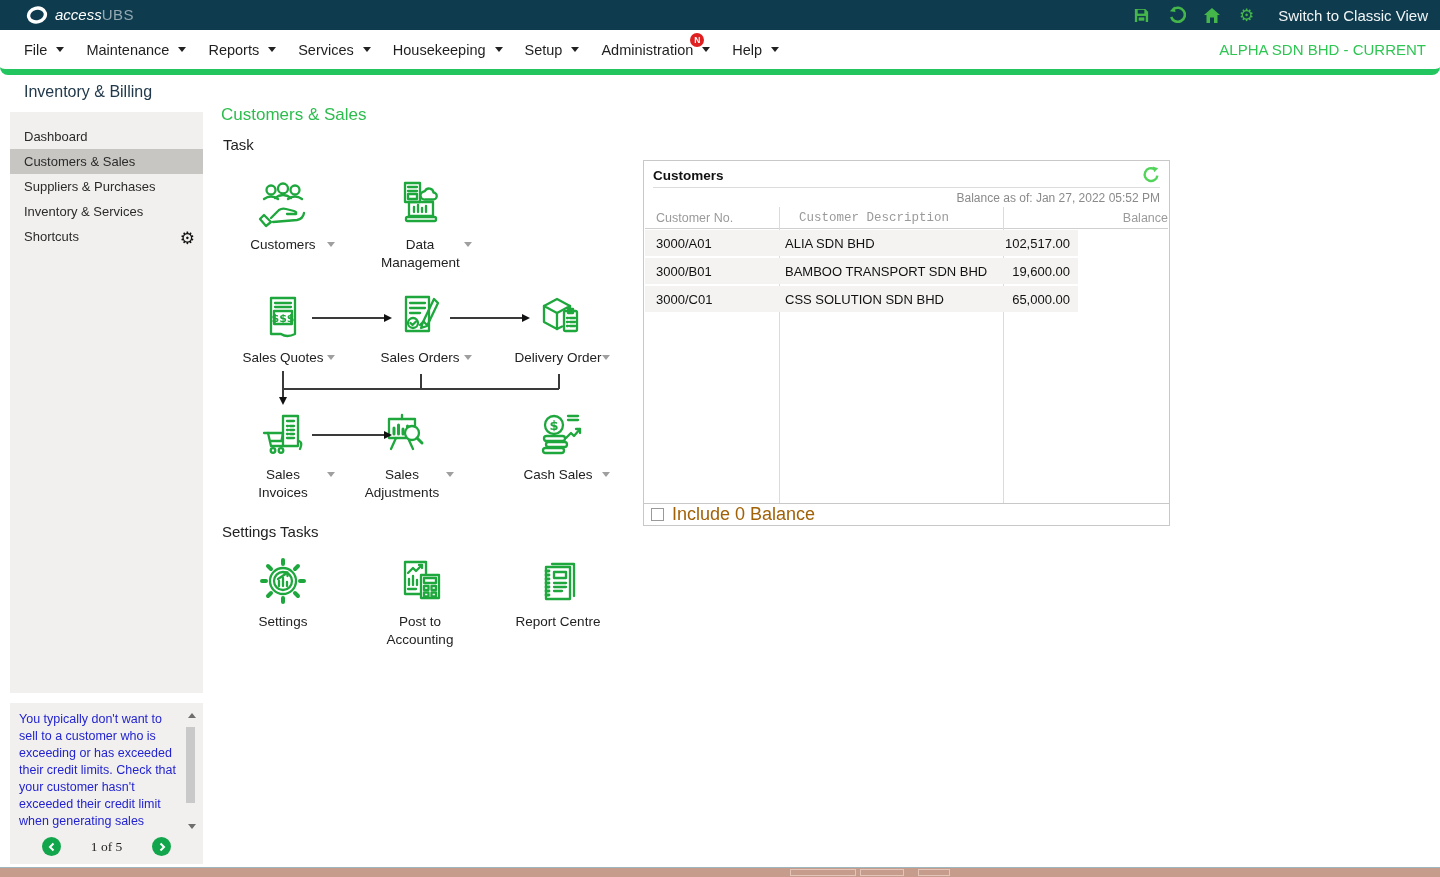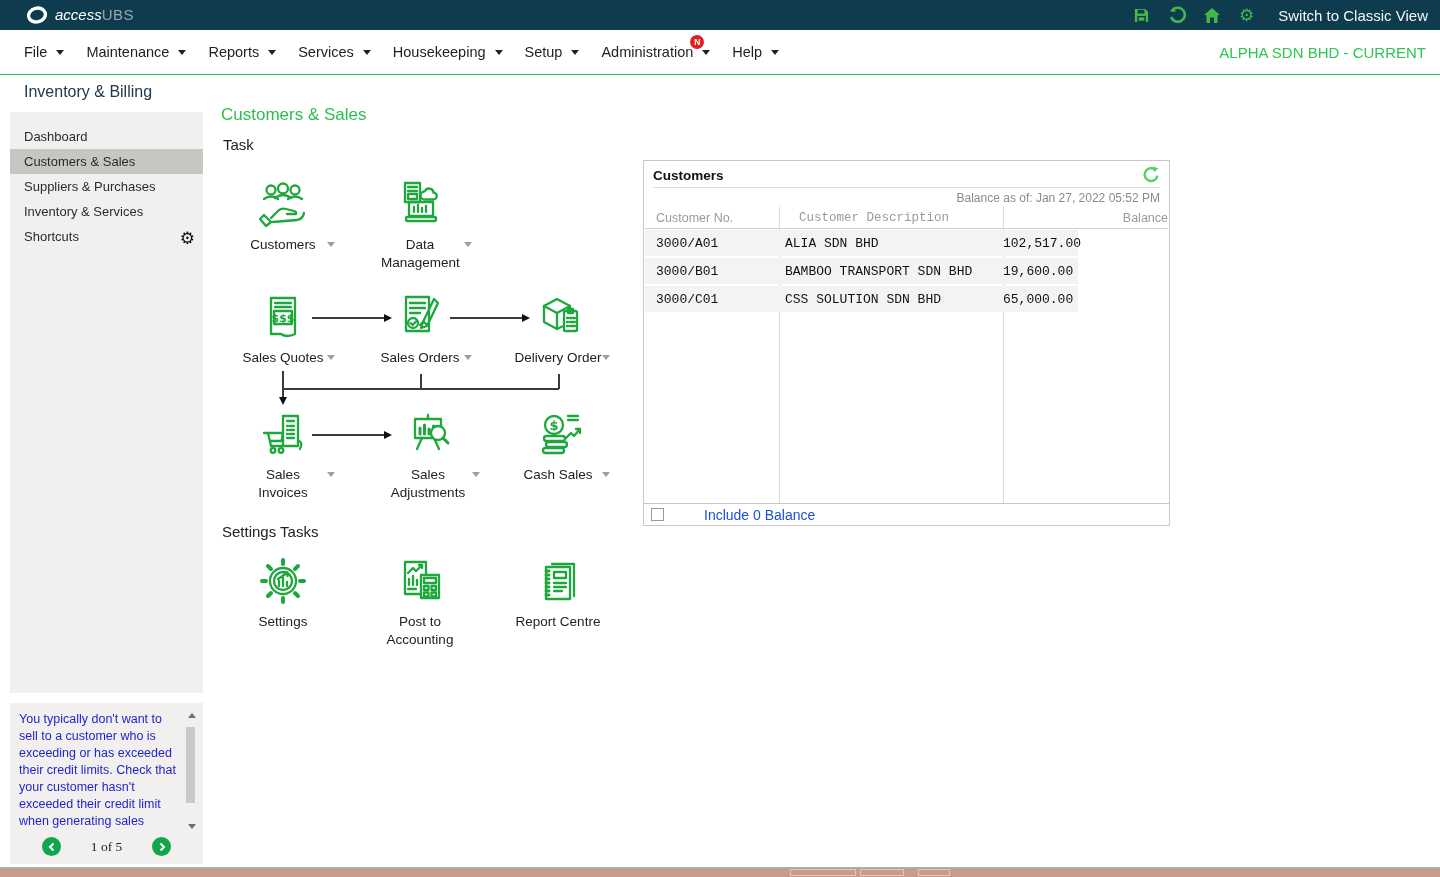--- a/index.html
+++ b/index.html
@@ -11,21 +11,21 @@
             display:flex; align-items:center; justify-content:space-between; padding:0 12px 0 26px; }
   .brand { display:flex; align-items:center; gap:7px; }
   .brand-access { color:#fff; font-size:15px;font-style:italic; }
   .brand-ubs { color:#94a9b2; font-size:15px; letter-spacing:.5px; }
   .topbar-right { display:flex; align-items:center; gap:16px; }
   .tb-icon { width:19px; height:19px; display:flex; align-items:center; justify-content:center; cursor:pointer; }
   .switch-classic { color:#f2f5f6; font-size:15px; margin-left:6px; cursor:pointer; }
 
   
   .menubar { position:absolute; left:0; top:30px; width:1440px; height:45px; background:#fff;
-             border-bottom:1px solid #22c55e; display:flex; align-items:center; padding:0 14px 0 24px; }
+             border-bottom:6px solid #22c55e; display:flex; align-items:center; padding:0 14px 0 24px;border-radius:8px; }
   .menu-item { display:flex; align-items:center; gap:9px; margin-right:22px; font-size:14.5px; color:#1f1f1f; cursor:pointer; position:relative; }
   .caret-dn { width:0; height:0; border-left:4px solid transparent; border-right:4px solid transparent; border-top:5px solid #222; }
   .menu-badge { position:absolute; top:-9px; right:6px; background:#e02020; color:#fff; font-size:8.5px; font-weight:bold;
                 width:14px; height:14px; border-radius:50%; display:flex; align-items:center; justify-content:center; }
   .company { margin-left:auto; color:#2ec653; font-size:15px; }
 
   
   .module-title { position:absolute; left:24px; top:83px; font-size:16px; color:#21394a; }
   .sidebar { position:absolute; left:10px; top:112px; width:193px; height:581px; background:#f1f0ee; }
   .side-item { height:25px; line-height:25px; padding-left:14px; font-size:13px; color:#2b2b2b; cursor:pointer; position:relative; }
@@ -66,29 +66,29 @@
 
   
   .cust-panel { position:absolute; left:643px; top:160px; width:527px; height:366px; border:1px solid #c8c8c8; background:#fff; }
   .cp-header { position:absolute; left:9px; top:5px; right:9px; height:22px; border-bottom:1px solid #dcdcdc; }
   .cp-title { font-size:13.5px; font-weight:bold; color:#111; }
   .cp-refresh { position:absolute; right:0; top:0; width:18px; height:18px; cursor:pointer; }
   .cp-balance { position:absolute; right:9px; top:30px; font-size:12px; color:#8a8a8a; }
   .cp-colhead { position:absolute; left:1px; top:46px; width:523px; height:22px; display:grid; grid-template-columns:134px 224px 1fr;
                 border-bottom:1px solid #cfcfcf; font-size:12.5px; color:#9a9a9a; align-items:center; }
   .cp-colhead .c1 { padding-left:11px; } .cp-colhead .c2 { padding-left:20px;font-family:Liberation Mono, monospace; } .cp-colhead .c3 { text-align:right; }
-  .cp-rows { position:absolute; left:1px; top:69px; width:433px;font-family:Liberation Mono, monospace; }
+  .cp-rows { position:absolute; left:1px; top:69px; width:433px; }
   .cp-row { display:grid; grid-template-columns:134px 224px 1fr; height:26px; background:#f4f3f2; margin-bottom:2px;
             font-size:13px; color:#111; align-items:center; cursor:pointer; }
   .cp-row .c1 { padding-left:11px; } .cp-row .c2 { padding-left:6px; } .cp-row .c3 { text-align:right; padding-right:8px; }
   .cp-vline { position:absolute; top:46px; width:1px; height:297px; background:#dcdcdc; }
   .cp-footer { position:absolute; left:0; bottom:0; width:100%; height:22px; border-top:1px solid #c8c8c8;
                display:flex; align-items:center; padding-left:7px; gap:8px; }
   .cp-checkbox { width:13px; height:13px; border:1px solid #9a9a9a; background:#fff; cursor:pointer; }
-  .cp-check-label { font-size:14px; color:#1d4ed8;margin-left:32px; }
+  .cp-check-label { font-size:18px; color:#a16207; }
 
   
   .bottom-strip { position:absolute; left:0; bottom:0; width:1440px; height:10px; background:#c69c8d; border-top:1px solid #9db7be; }
   .bs-box { position:absolute; top:1px; height:7px; border:1px solid #e3c6b9; }
 
   svg { display:block; }
 </style>
 </head>
 <body>
 
@@ -265,21 +265,21 @@
     <rect x="26" y="8" width="15" height="30" fill="#fff"></rect>
     <path d="M30 13 h7 M30 18 h1 M33 18 h4 M30 22 h1 M33 22 h4 M30 26 h1 M33 26 h4 M30 30 h7"></path>
     <path d="M7 25 H11 L14 38 H26"></path>
     <path d="M11 25 H26 L24.5 33 H13.5"></path>
     <circle cx="16" cy="42.5" r="2.3"></circle>
       <circle cx="24" cy="42.5" r="2.3"></circle>
     <path d="M42 33 q3 1 2 5 l-1 3"></path>
   </svg>
   <div class="task-label"><span class="lbl wrap">Sales Invoices</span><span class="task-caret"></span></div>
 </div>
-<div class="task-cell" style="left:362px; top:408px;">
+<div class="task-cell" style="left:336px; top:408px;">
   <svg class="ticon" width="52" height="52" viewBox="0 0 52 52" fill="none" stroke="#1ea73c" stroke-width="2.3" stroke-linecap="round" stroke-linejoin="round">
     <path d="M26 7 V11"></path>
     <rect x="13" y="11" width="26" height="19"></rect>
     <path d="M18 26 v-6 M22.5 26 v-9 M27 26 v-5 M31.5 26 v-8" stroke-width="3"></path>
     <path d="M20 30 L15 41 M32 30 L37 41"></path>
     <circle cx="36" cy="25" r="7" fill="#fff"></circle>
     <path d="M41 30 L46 35" stroke-width="3"></path>
   </svg>
   <div class="task-label"><span class="lbl wrap">Sales Adjustments</span><span class="task-caret"></span></div>
 </div>

